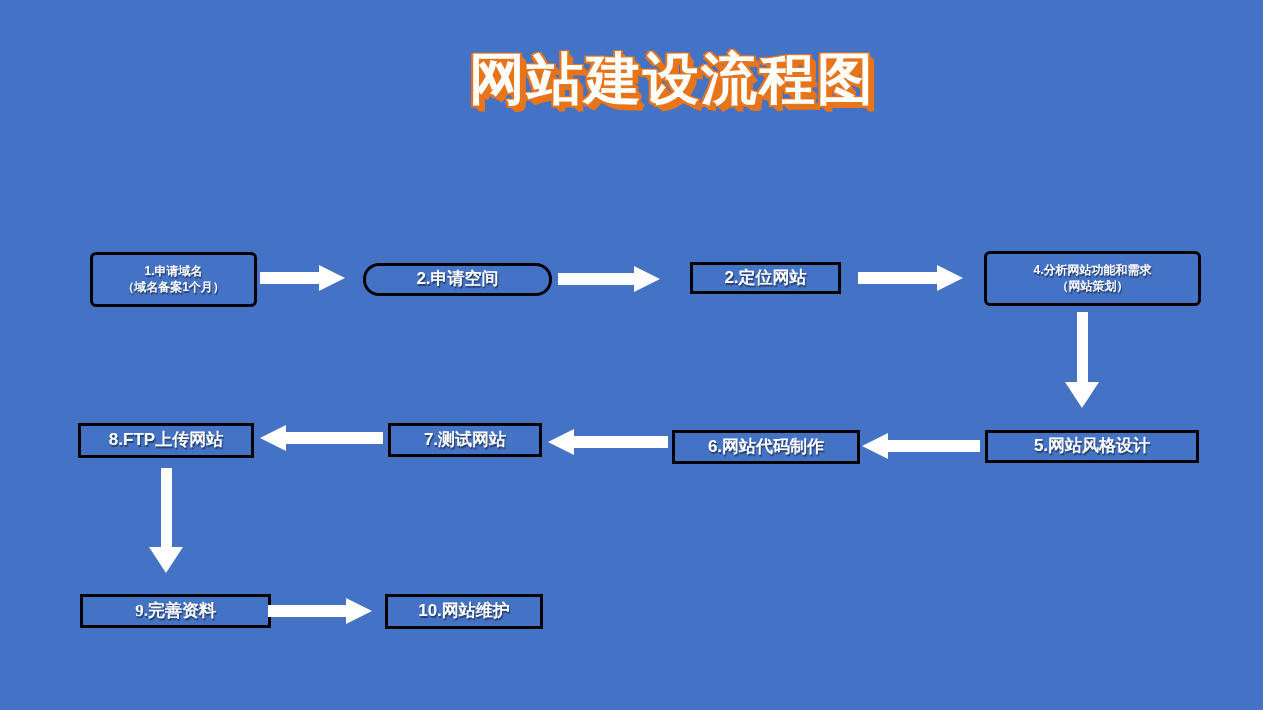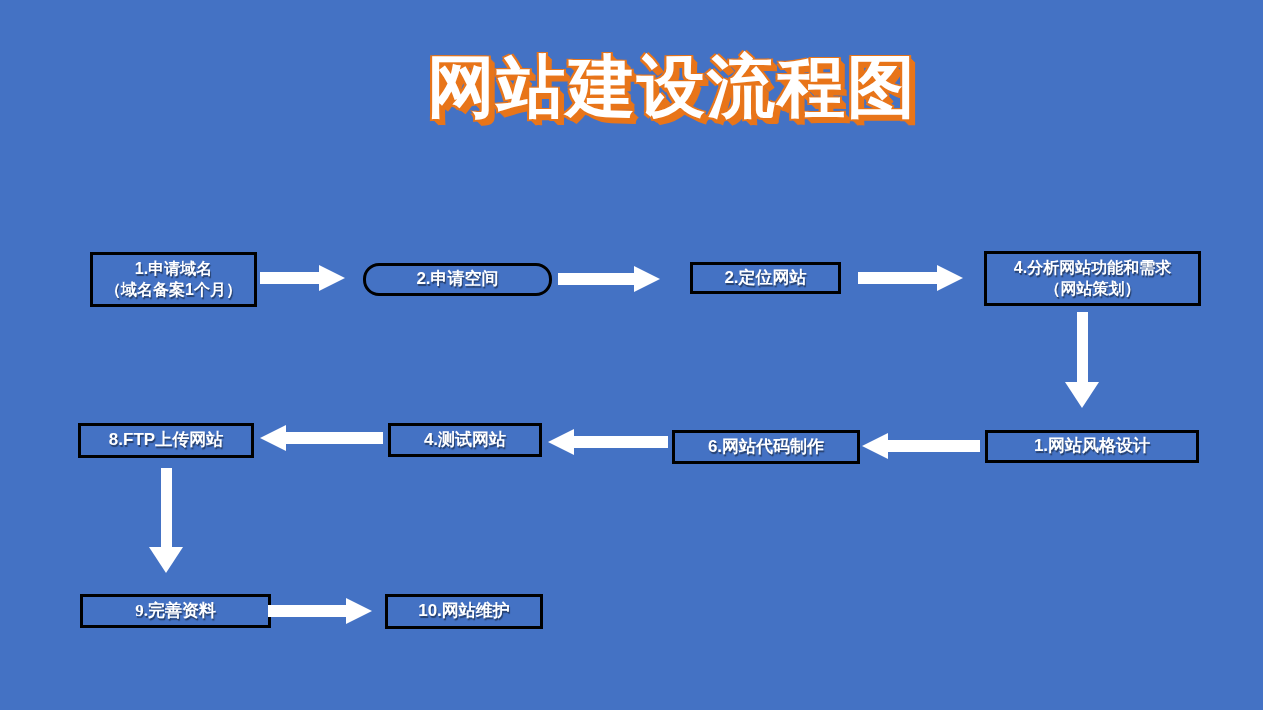--- a/index.html
+++ b/index.html
@@ -10,21 +10,21 @@
     background: #4472C4;
     overflow: hidden;
     font-family: "Liberation Sans", sans-serif;
   }
   .title {
     position: absolute;
     left: 352px;
     top: 48px;
     width: 640px;
     text-align: center;
-    font-size: 68px;
+    font-size: 56px;
     font-weight: bold;
     letter-spacing: 2px;
     line-height: 1.12;
     color: #FFFFFF;
     white-space: nowrap;
     text-shadow:
       -2px -1px 0 #E8751A, 2px -1px 0 #E8751A, -2px 2px 0 #E8751A, 2px 0 0 #E8751A,
       1px 1px 0 #E8751A, 2px 2px 0 #E8751A, 3px 3px 0 #E8751A,
       4px 4px 0 #E8751A, 5px 5px 0 #E8751A, 6px 6px 0 #E8751A;
   }
@@ -37,21 +37,21 @@
     align-items: center;
     justify-content: center;
     text-align: center;
     color: #FFFFFF;
     font-weight: bold;
     font-size: 17px;
     line-height: 1.2;
     text-shadow: 1px 1.5px 1px rgba(0,0,0,0.45);
     white-space: nowrap;
   }
-  .box.two-line { font-size: 16px; line-height: 1.3; }
+  .box.two-line { font-size: 12px; line-height: 1.3; border-radius: 6px; }
   .arrow {
     position: absolute;
     display: flex;
     align-items: center;
     height: 26px;
   }
   .arrow .shaft { flex: 1; height: 12px; background: #FFFFFF; }
   .arrow.right .head {
     width: 0; height: 0;
     border-top: 13px solid transparent;
@@ -116,39 +116,39 @@
     <span>4.分析网站功能和需求</span>
     <span>（网站策划）</span>
   </div>
 
   <div class="arrow down" style="left:1065px; top:312px; height:96px;">
       <i class="shaft"></i>
       <i class="head"></i>
     </div>
 
   <div class="box" style="left:985px; top:430px; width:214px; height:33px;">
-    <span>1.网站风格设计</span>
+    <span>5.网站风格设计</span>
   </div>
 
   <div class="arrow left" style="left:862px; top:433px; width:118px;">
       <i class="head"></i>
       <i class="shaft"></i>
     </div>
 
   <div class="box" style="left:672px; top:430px; width:188px; height:34px;">
     <span>6.网站代码制作</span>
   </div>
 
   <div class="arrow left" style="left:548px; top:429px; width:120px;">
       <i class="head"></i>
       <i class="shaft"></i>
     </div>
 
   <div class="box" style="left:388px; top:423px; width:154px; height:34px;">
-    <span>4.测试网站</span>
+    <span>7.测试网站</span>
   </div>
 
   <div class="arrow left" style="left:260px; top:425px; width:123px;">
       <i class="head"></i>
       <i class="shaft"></i>
     </div>
 
   <div class="box" style="left:78px; top:423px; width:176px; height:35px;">
     <span>8.FTP上传网站</span>
   </div>

